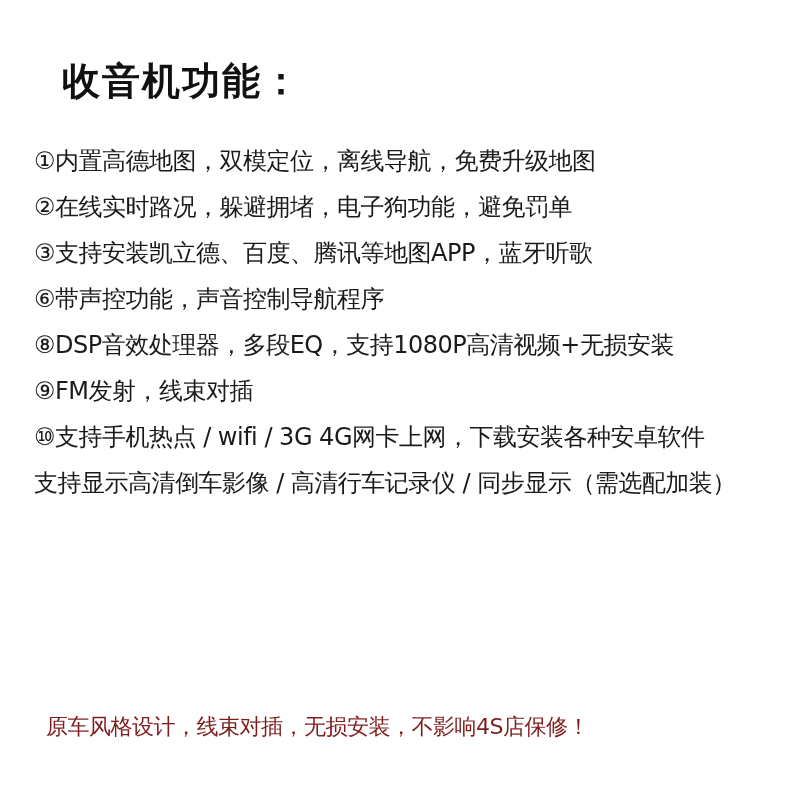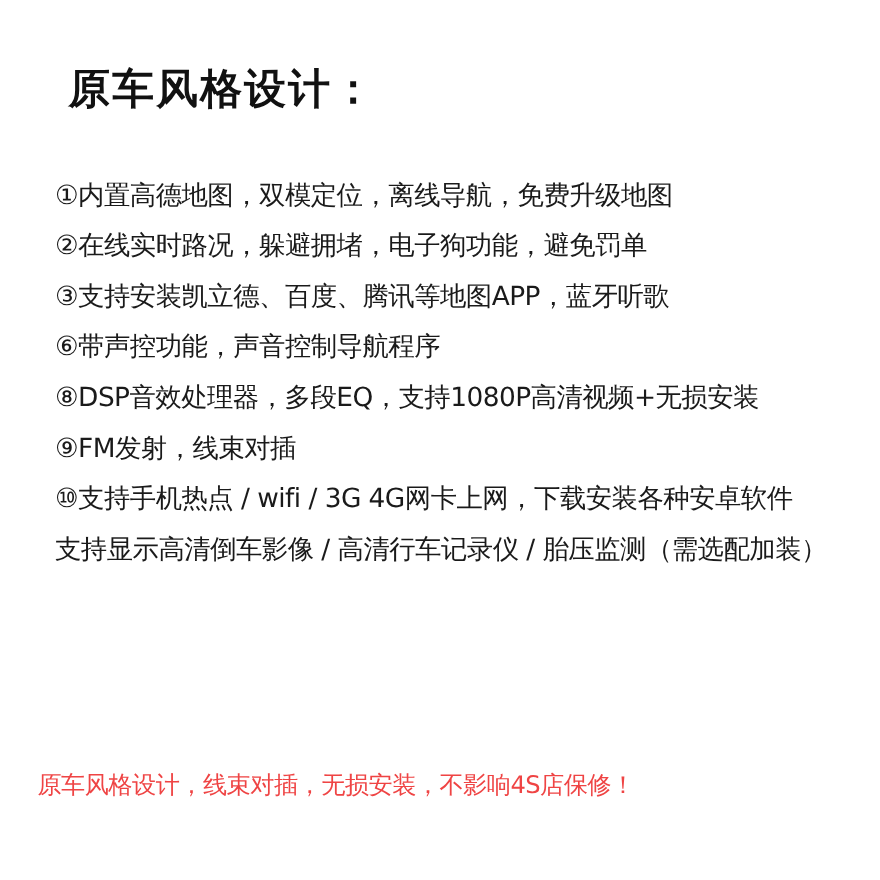--- a/index.html
+++ b/index.html
@@ -22,53 +22,53 @@
     font-weight: bold;
     color: #111111;
     letter-spacing: 2px;
     margin: 0;
     line-height: 1;
   }
   .features {
     position: absolute;
     left: 34px;
     top: 146px;
-    margin: 16px;
+    margin: 0;
     padding: 0;
     list-style: none;
   }
   .features li {
     height: 46px;
     line-height: 30px;
     font-size: 24px;
     color: #1a1a1a;
     white-space: nowrap;
     letter-spacing: -0.5px;
   }
   .note {
     position: absolute;
     left: 34px;
     top: 700px;
     font-size: 22px;
     line-height: 30px;
-    color: #ef4444;
+    color: #7f1d1d;
     white-space: nowrap;
     letter-spacing: -0.5px;
-    margin: 0;
+    margin: 12px;
   }
 </style>
 </head>
 <body>
 
-<h1 class="title">原车风格设计：</h1>
+<h1 class="title">收音机功能：</h1>
 
 <ul class="features">
   <li>①内置高德地图，双模定位，离线导航，免费升级地图</li>
   <li>②在线实时路况，躲避拥堵，电子狗功能，避免罚单</li>
   <li>③支持安装凯立德、百度、腾讯等地图APP，蓝牙听歌</li>
   <li>⑥带声控功能，声音控制导航程序</li>
   <li>⑧DSP音效处理器，多段EQ，支持1080P高清视频+无损安装</li>
   <li>⑨FM发射，线束对插</li>
   <li>⑩支持手机热点 / wifi / 3G 4G网卡上网，下载安装各种安卓软件</li>
-  <li>支持显示高清倒车影像 / 高清行车记录仪 / 胎压监测（需选配加装）</li>
+  <li>支持显示高清倒车影像 / 高清行车记录仪 / 同步显示（需选配加装）</li>
 </ul>
 
 <p class="note">原车风格设计，线束对插，无损安装，不影响4S店保修！</p>
 
 </body></html>

